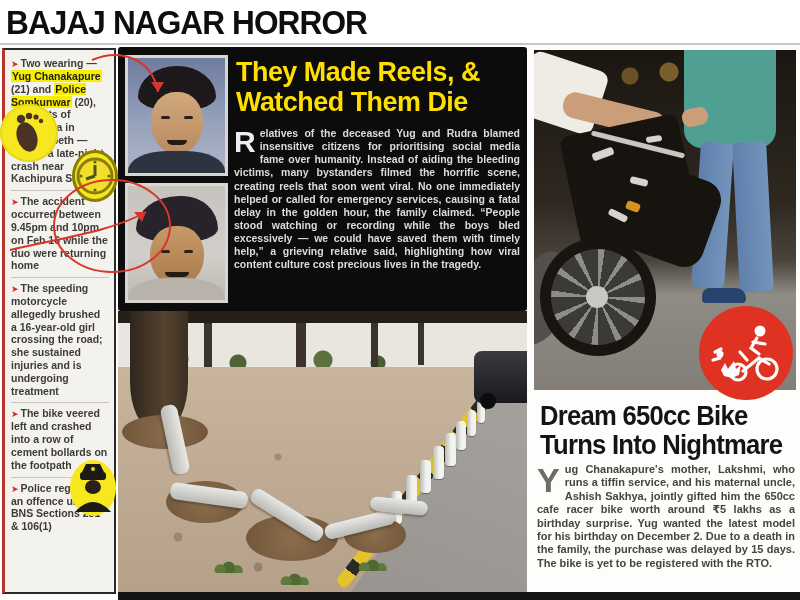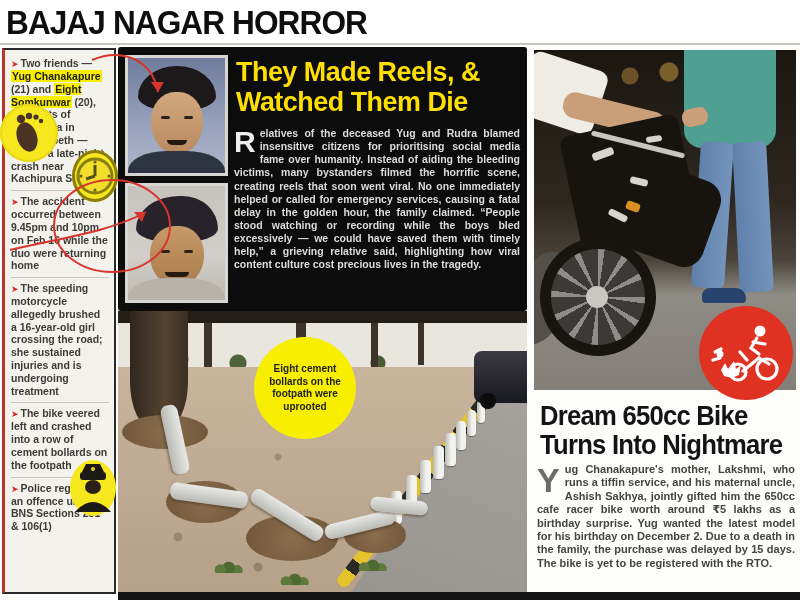--- a/index.html
+++ b/index.html
@@ -143,21 +143,21 @@
 <body>
 
 <div id="page">
 
   <div id="banner">
     <div id="banner-left">BAJAJ NAGAR HORROR</div>
   </div>
 
   <div id="sidebar">
     <div class="sb-item">
-      <span class="bullet">➤</span><span><span>Two friends — </span><mark>Yug Chanakapure</mark><span> (21) and </span><mark>Eight Somkunwar</mark><span> (20), residents of Kachipura in Ramdaspeth — died in a late-night crash near Kachipura Square</span></span>
+      <span class="bullet">➤</span><span><span>Two wearing — </span><mark>Yug Chanakapure</mark><span> (21) and </span><mark>Police Somkunwar</mark><span> (20), residents of Kachipura in Ramdaspeth — died in a late-night crash near Kachipura Square</span></span>
     </div>
     <div class="sb-item">
       <span class="bullet">➤</span><span>The accident occurred between 9.45pm and 10pm on Feb 16 while the duo were returning home</span>
     </div>
     <div class="sb-item">
       <span class="bullet">➤</span><span>The speeding motorcycle allegedly brushed a 16-year-old girl crossing the road; she sustained injuries and is undergoing treatment</span>
     </div>
     <div class="sb-item">
       <span class="bullet">➤</span><span>The bike veered left and crashed into a row of cement bollards on the footpath</span>
     </div>
@@ -255,23 +255,20 @@
     <div class="clump" style="left:226px;top:206px;width:62px;height:36px;"></div>
     <div class="fallen" style="left:22px;top:120px;width:70px;height:17px;transform:rotate(78deg);"></div>
     <div class="fallen" style="left:52px;top:176px;width:78px;height:17px;transform:rotate(8deg);"></div>
     <div class="fallen" style="left:128px;top:196px;width:82px;height:16px;transform:rotate(32deg);"></div>
     <div class="fallen" style="left:206px;top:206px;width:72px;height:15px;transform:rotate(-14deg);"></div>
     <div class="fallen" style="left:252px;top:188px;width:58px;height:14px;transform:rotate(6deg);"></div>
     <div class="tuft" style="left:92px;top:246px;"></div>
     <div class="tuft" style="left:158px;top:258px;"></div>
     <div class="tuft" style="left:236px;top:244px;"></div>
     <div id="cp-car"></div>
-    <div id="annotation-circle">
-      <span>Eight cement bollards on the footpath were uprooted</span>
-    </div>
   </div>
 
   <div id="bike-photo">
     <div id="bp-engine"></div>
     <div id="bp-sleeve"></div>
     <div id="bp-arm"></div>
     <div id="bp-shirt"></div>
     <div id="bp-hand"></div>
     <div class="jean" id="bp-leg1"></div>
     <div class="jean" id="bp-leg2"></div>

